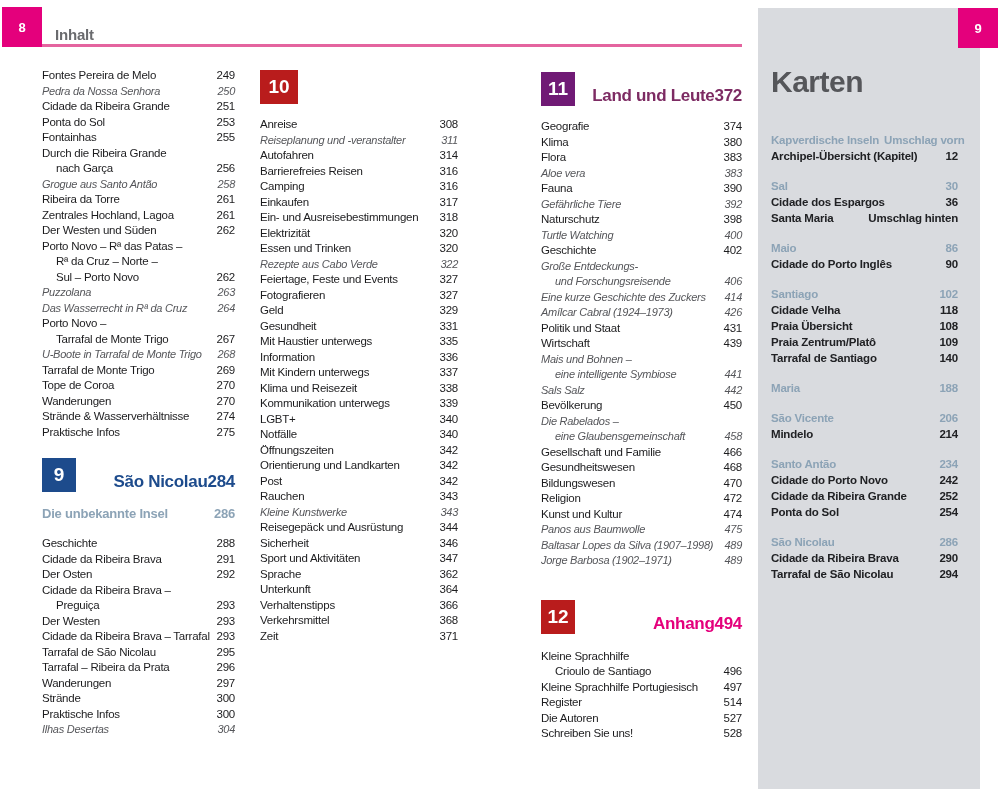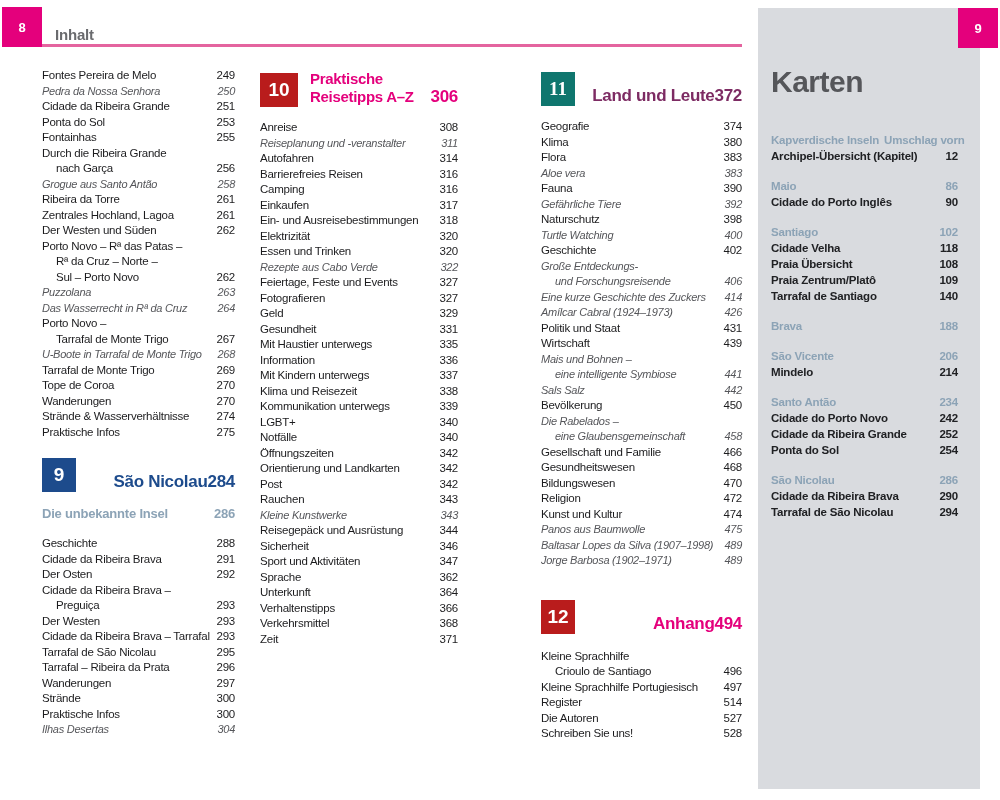--- a/index.html
+++ b/index.html
@@ -43,21 +43,21 @@
     display:flex;align-items:center;justify-content:center;
     font-weight:bold;font-size:19px;
   }
   .sec-title{font-weight:bold;font-size:17px;letter-spacing:-0.3px;flex:1;text-align:right;}
   .sec-page{font-weight:bold;font-size:17px;letter-spacing:-0.3px;}
   .sec-blue  .sec-box{background:#1d4b8c;}
   .sec-blue  .sec-title,.sec-blue .sec-page{color:#1d4b8c;}
   .sec-pink  .sec-box{background:#b91c1c;}
   .sec-pink  .sec-title,.sec-pink .sec-page,
   .sec-pink  .sec-l1,.sec-pink .sec-l2{color:#e4007c;font-weight:bold;}
-  .sec-purple .sec-box{background:#0f766e;font-family:Liberation Serif, serif;}
+  .sec-purple .sec-box{background:#701a75;}
   .sec-purple .sec-title,.sec-purple .sec-page{color:#7d2b63;}
   .two-line .sec-box{width:38px;}
   .two-line .sec-wrap{flex:1;}
   .sec-l1{font-size:15px;line-height:17px;letter-spacing:-0.3px;}
   .sec-l2row{display:flex;justify-content:space-between;align-items:baseline;}
   .sec-l2{font-size:15px;line-height:18px;letter-spacing:-0.3px;}
   .subtitle-row{
     display:flex;justify-content:space-between;align-items:baseline;
     font-weight:bold;font-size:13px;color:#8ca3b6;letter-spacing:-0.2px;
   }
@@ -106,20 +106,34 @@
             <span class="t">Kapverdische Inseln</span>
             <span class="p">Umschlag vorn</span>
           </div>
           <div class="krow kitem">
             <span class="t">Archipel-Übersicht (Kapitel)</span>
             <span class="p">12</span>
           </div>
         </div>
         <div class="k-group">
           <div class="krow khead">
+            <span class="t">Sal</span>
+            <span class="p">30</span>
+          </div>
+          <div class="krow kitem">
+            <span class="t">Cidade dos Espargos</span>
+            <span class="p">36</span>
+          </div>
+          <div class="krow kitem">
+            <span class="t">Santa Maria</span>
+            <span class="p">Umschlag hinten</span>
+          </div>
+        </div>
+        <div class="k-group">
+          <div class="krow khead">
             <span class="t">Maio</span>
             <span class="p">86</span>
           </div>
           <div class="krow kitem">
             <span class="t">Cidade do Porto Inglês</span>
             <span class="p">90</span>
           </div>
         </div>
         <div class="k-group">
           <div class="krow khead">
@@ -138,21 +152,21 @@
             <span class="t">Praia Zentrum/Platô</span>
             <span class="p">109</span>
           </div>
           <div class="krow kitem">
             <span class="t">Tarrafal de Santiago</span>
             <span class="p">140</span>
           </div>
         </div>
         <div class="k-group">
           <div class="krow khead">
-            <span class="t">Brava</span>
+            <span class="t">Maria</span>
             <span class="p">188</span>
           </div>
         </div>
         <div class="k-group">
           <div class="krow khead">
             <span class="t">São Vicente</span>
             <span class="p">206</span>
           </div>
           <div class="krow kitem">
             <span class="t">Mindelo</span>
@@ -358,27 +372,20 @@
       <div class="row italic">
         <span class="t">Ilhas Desertas</span>
         <span class="p">304</span>
       </div>
     </div>
 </div>
 
 <div class="col" id="col2">
   <div class="section-head sec-pink two-line">
     <span class="sec-box">10</span>
-    <div class="sec-wrap">
-      <div class="sec-l1">Praktische</div>
-      <div class="sec-l2row">
-        <span class="sec-l2">Reisetipps A–Z</span>
-        <span class="sec-page">306</span>
-      </div>
-    </div>
   </div>
   <div id="col2-list">
       <div class="row">
         <span class="t">Anreise</span>
         <span class="p">308</span>
       </div>
       <div class="row italic">
         <span class="t">Reiseplanung und -veranstalter</span>
         <span class="p">311</span>
       </div>

